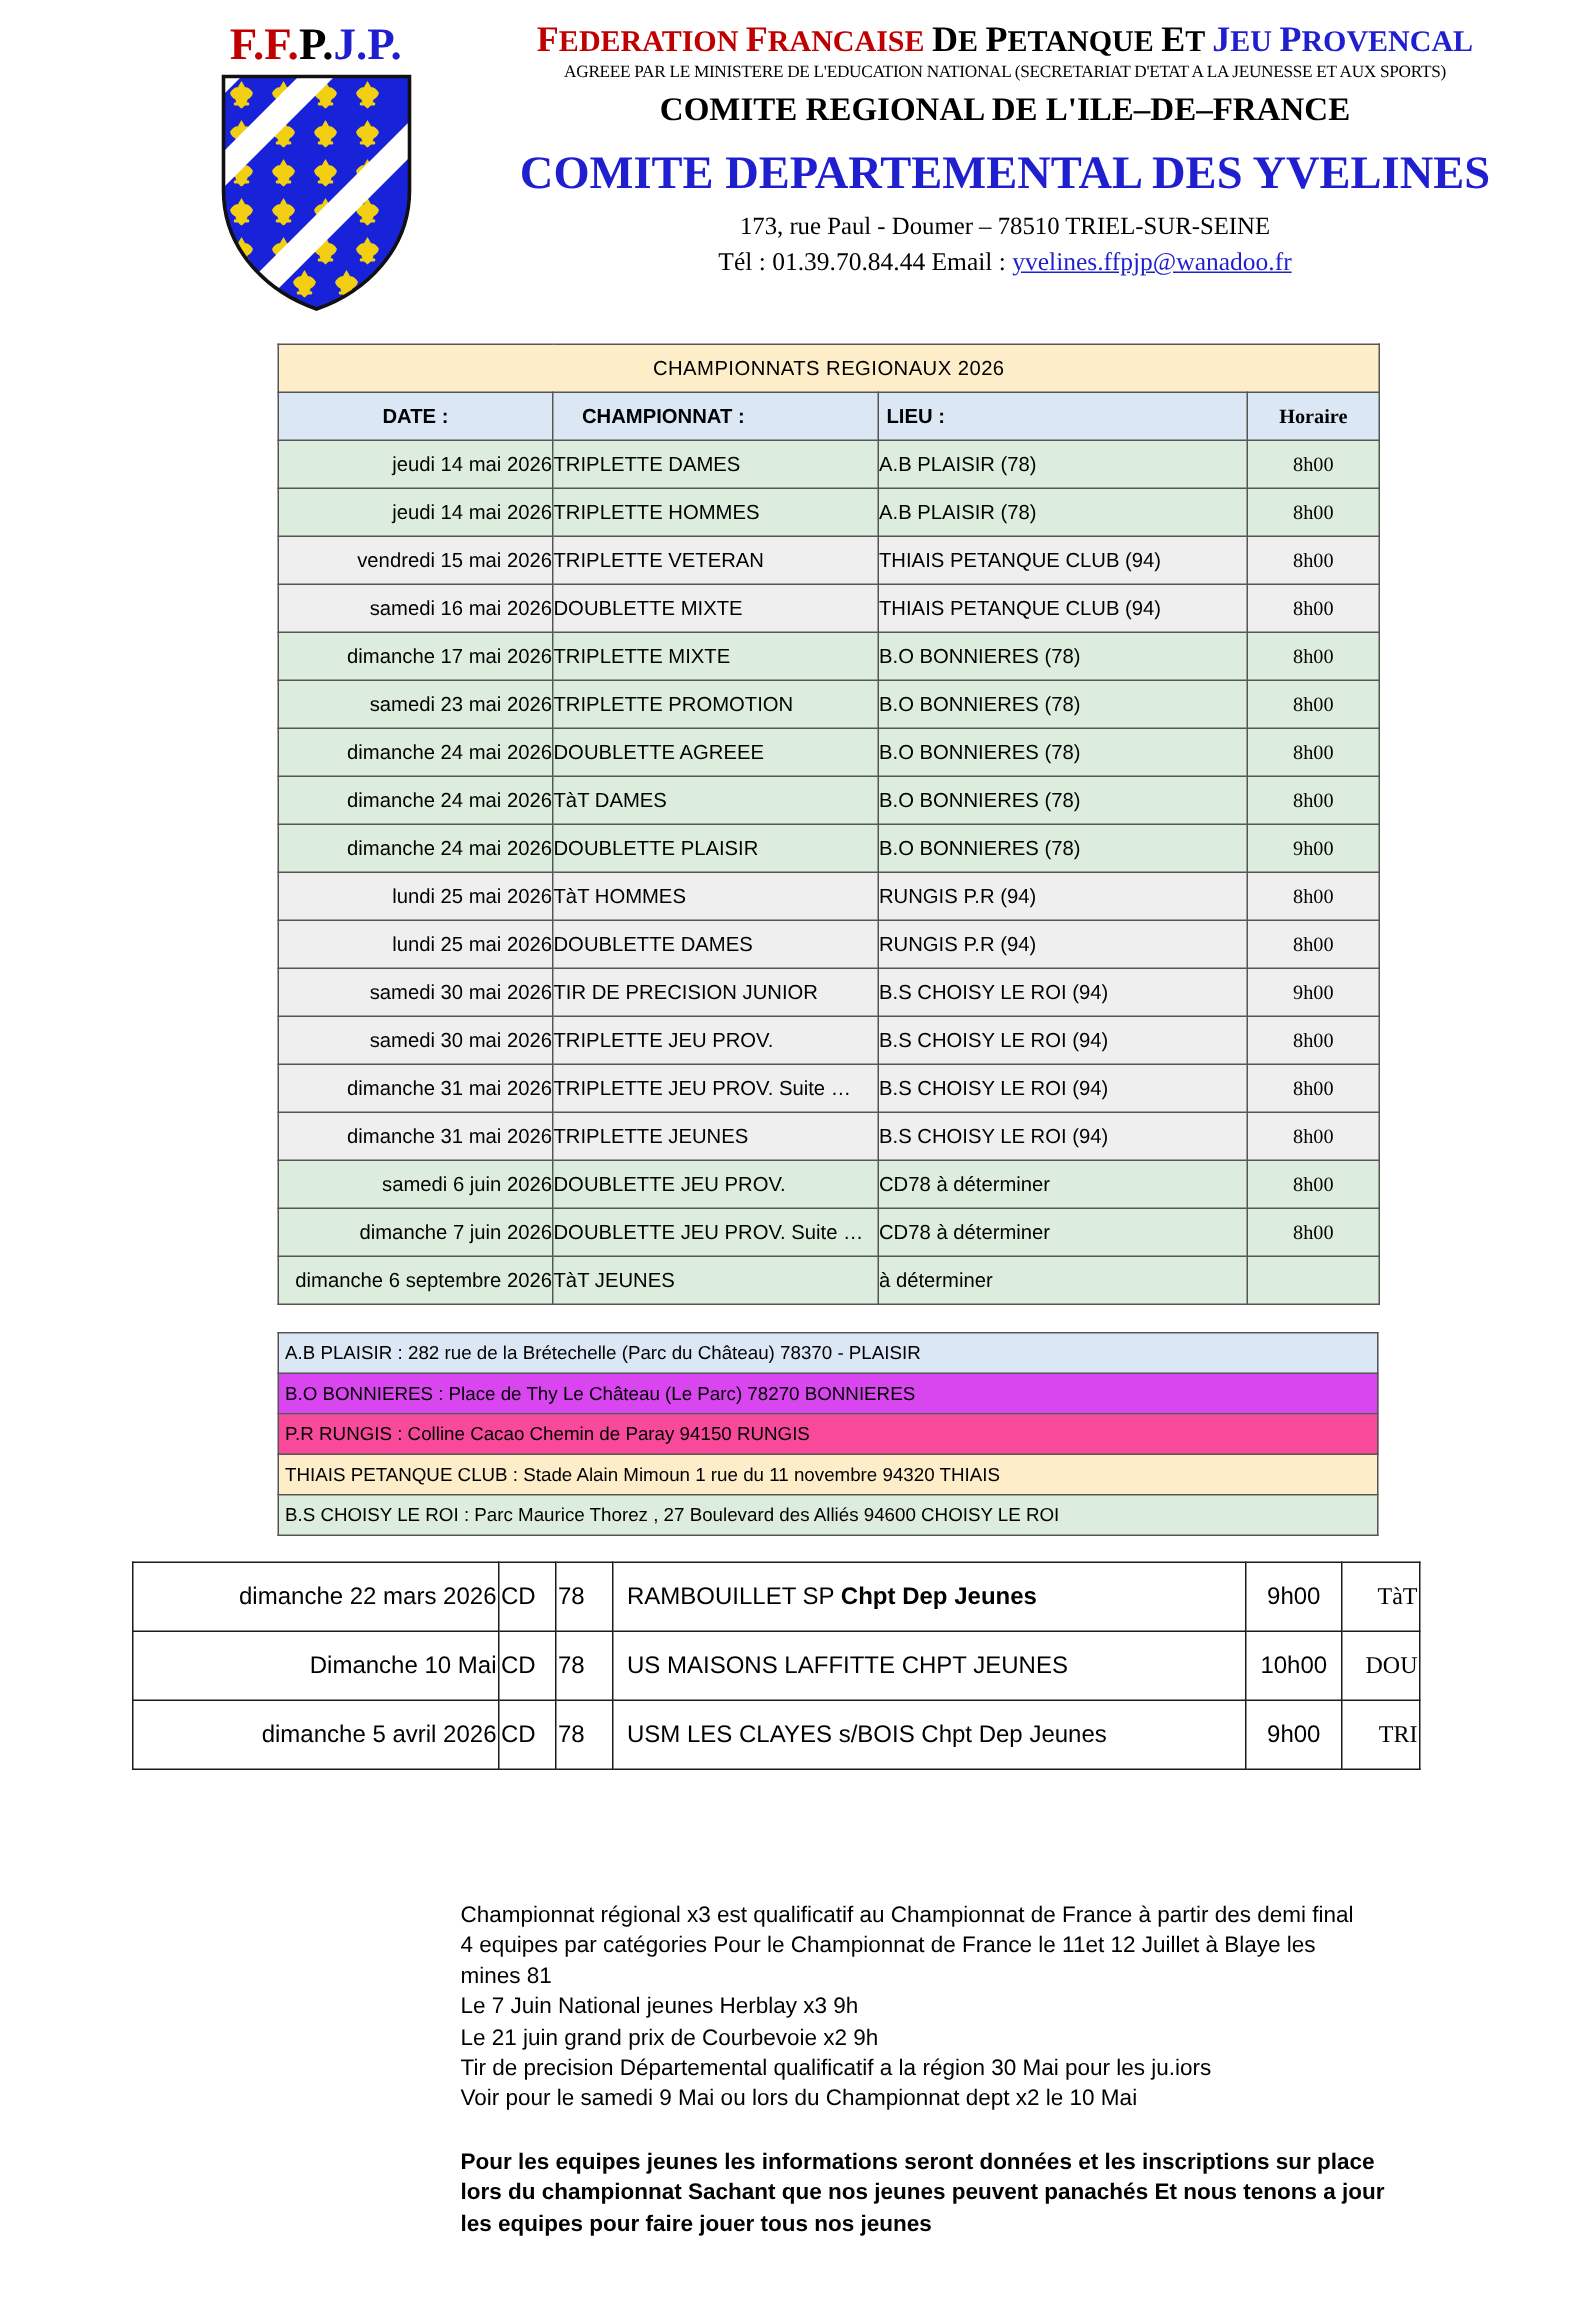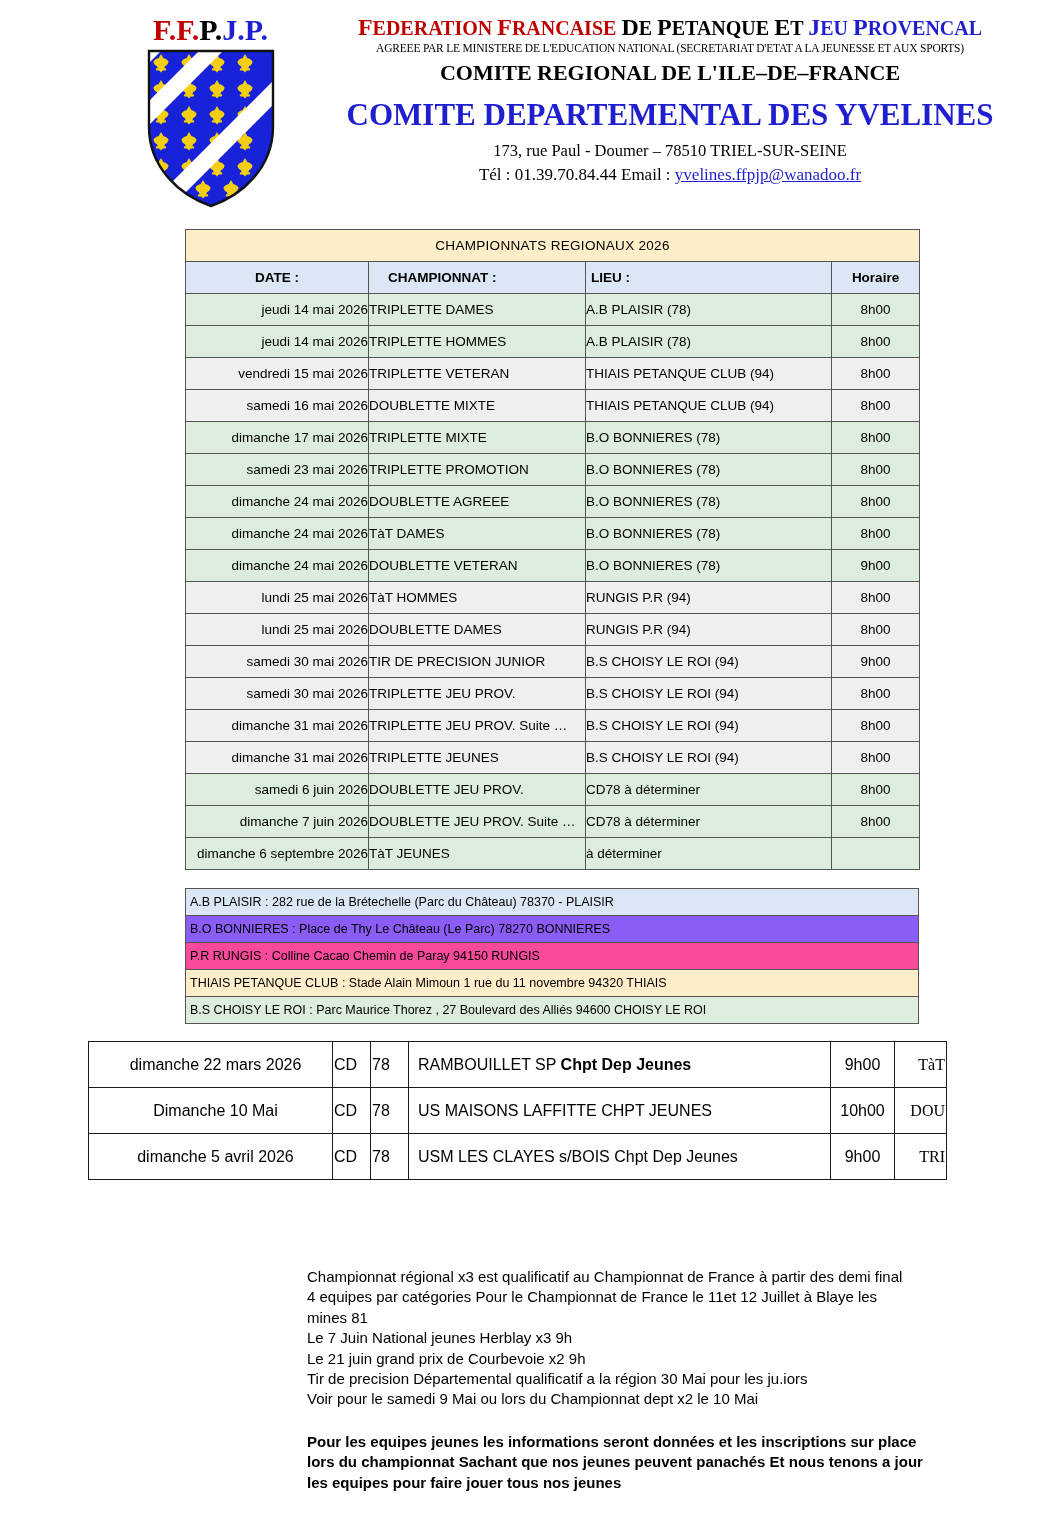--- a/index.html
+++ b/index.html
@@ -86,40 +86,40 @@
   .hdr .c-champ { text-align:left; padding-left:19px; }
   .hdr .c-lieu { text-align:left; padding-left:5px; }
   .hdr .c-hor { text-align:center; }
 
   tr.r-green td { background:#ddeddd; }
   tr.r-gray  td { background:#efefef; }
   table.sched tbody tr td { height:32px; font-size:13.5px; }
   td.c-date { text-align:right; padding-right:24px; }
   td.c-champ { text-align:left; padding-left:5px; }
   td.c-lieu  { text-align:left; padding-left:5px; }
-  td.c-hor   { text-align:center; }
+  td.c-hor   { text-align:center;font-family:Liberation Serif, serif; }
 
   
   .venues { position:absolute; left:185px; top:888px; width:734px; }
   table.ven { border-collapse:collapse; width:100%; table-layout:fixed; }
   table.ven td {
     border:1.3px solid #555;
     height:27px; font-size:12.5px;
     padding-left:4px; text-align:left;
   }
 
   
   .cd-table-wrap { position:absolute; left:88px; top:1041px; width:858px; }
   table.cd { border-collapse:collapse; width:100%; table-layout:fixed; }
   table.cd td {
     border:1.6px solid #1a1a1a;
     height:46px; font-size:16px;
     background:#fff;
   }
-  td.cd-date { text-align:center; padding-left:11px;margin-left:44px; }
+  td.cd-date { text-align:right; padding-left:11px;margin-left:44px; }
   td.cd-cd, td.cd-num { text-align:left; }
   td.cd-name { text-align:left; padding-left:9px; }
   td.cd-time { text-align:center; }
   td.cd-type { text-align:right;font-family:Liberation Serif, serif; }
   .bold { font-weight:bold; }
 
   
   .notes { position:absolute; left:307px; top:1267px; width:700px; }
   .notes p { margin:0; font-size:15px; line-height:1.36; }
   .notes .bold-block { margin-top:22px; font-weight:bold; }
@@ -302,21 +302,21 @@
           <td class="c-hor">8h00</td>
         </tr>
         <tr class="r-green">
           <td class="c-date">dimanche 24 mai 2026</td>
           <td class="c-champ">TàT DAMES</td>
           <td class="c-lieu">B.O BONNIERES (78)</td>
           <td class="c-hor">8h00</td>
         </tr>
         <tr class="r-green">
           <td class="c-date">dimanche 24 mai 2026</td>
-          <td class="c-champ">DOUBLETTE VETERAN</td>
+          <td class="c-champ">DOUBLETTE PLAISIR</td>
           <td class="c-lieu">B.O BONNIERES (78)</td>
           <td class="c-hor">9h00</td>
         </tr>
         <tr class="r-gray">
           <td class="c-date">lundi 25 mai 2026</td>
           <td class="c-champ">TàT HOMMES</td>
           <td class="c-lieu">RUNGIS P.R (94)</td>
           <td class="c-hor">8h00</td>
         </tr>
         <tr class="r-gray">
@@ -371,21 +371,21 @@
   </table>
 </div>
 
 <div class="venues">
   <table class="ven">
       <tbody id="ven-body">
         <tr>
           <td style="background: rgb(220, 231, 245);">A.B PLAISIR : 282 rue de la Brétechelle (Parc du Château) 78370 - PLAISIR</td>
         </tr>
         <tr>
-          <td style="background: #8b5cf6;">B.O BONNIERES : Place de Thy Le Château (Le Parc) 78270 BONNIERES</td>
+          <td style="background: #d946ef;">B.O BONNIERES : Place de Thy Le Château (Le Parc) 78270 BONNIERES</td>
         </tr>
         <tr>
           <td style="background: rgb(249, 73, 154);">P.R RUNGIS : Colline Cacao Chemin de Paray 94150 RUNGIS</td>
         </tr>
         <tr>
           <td style="background: rgb(253, 238, 201);">THIAIS PETANQUE CLUB : Stade Alain Mimoun 1 rue du 11 novembre 94320 THIAIS</td>
         </tr>
         <tr>
           <td style="background: rgb(221, 237, 221);">B.S CHOISY LE ROI : Parc Maurice Thorez , 27 Boulevard des Alliés 94600 CHOISY LE ROI</td>
         </tr>

